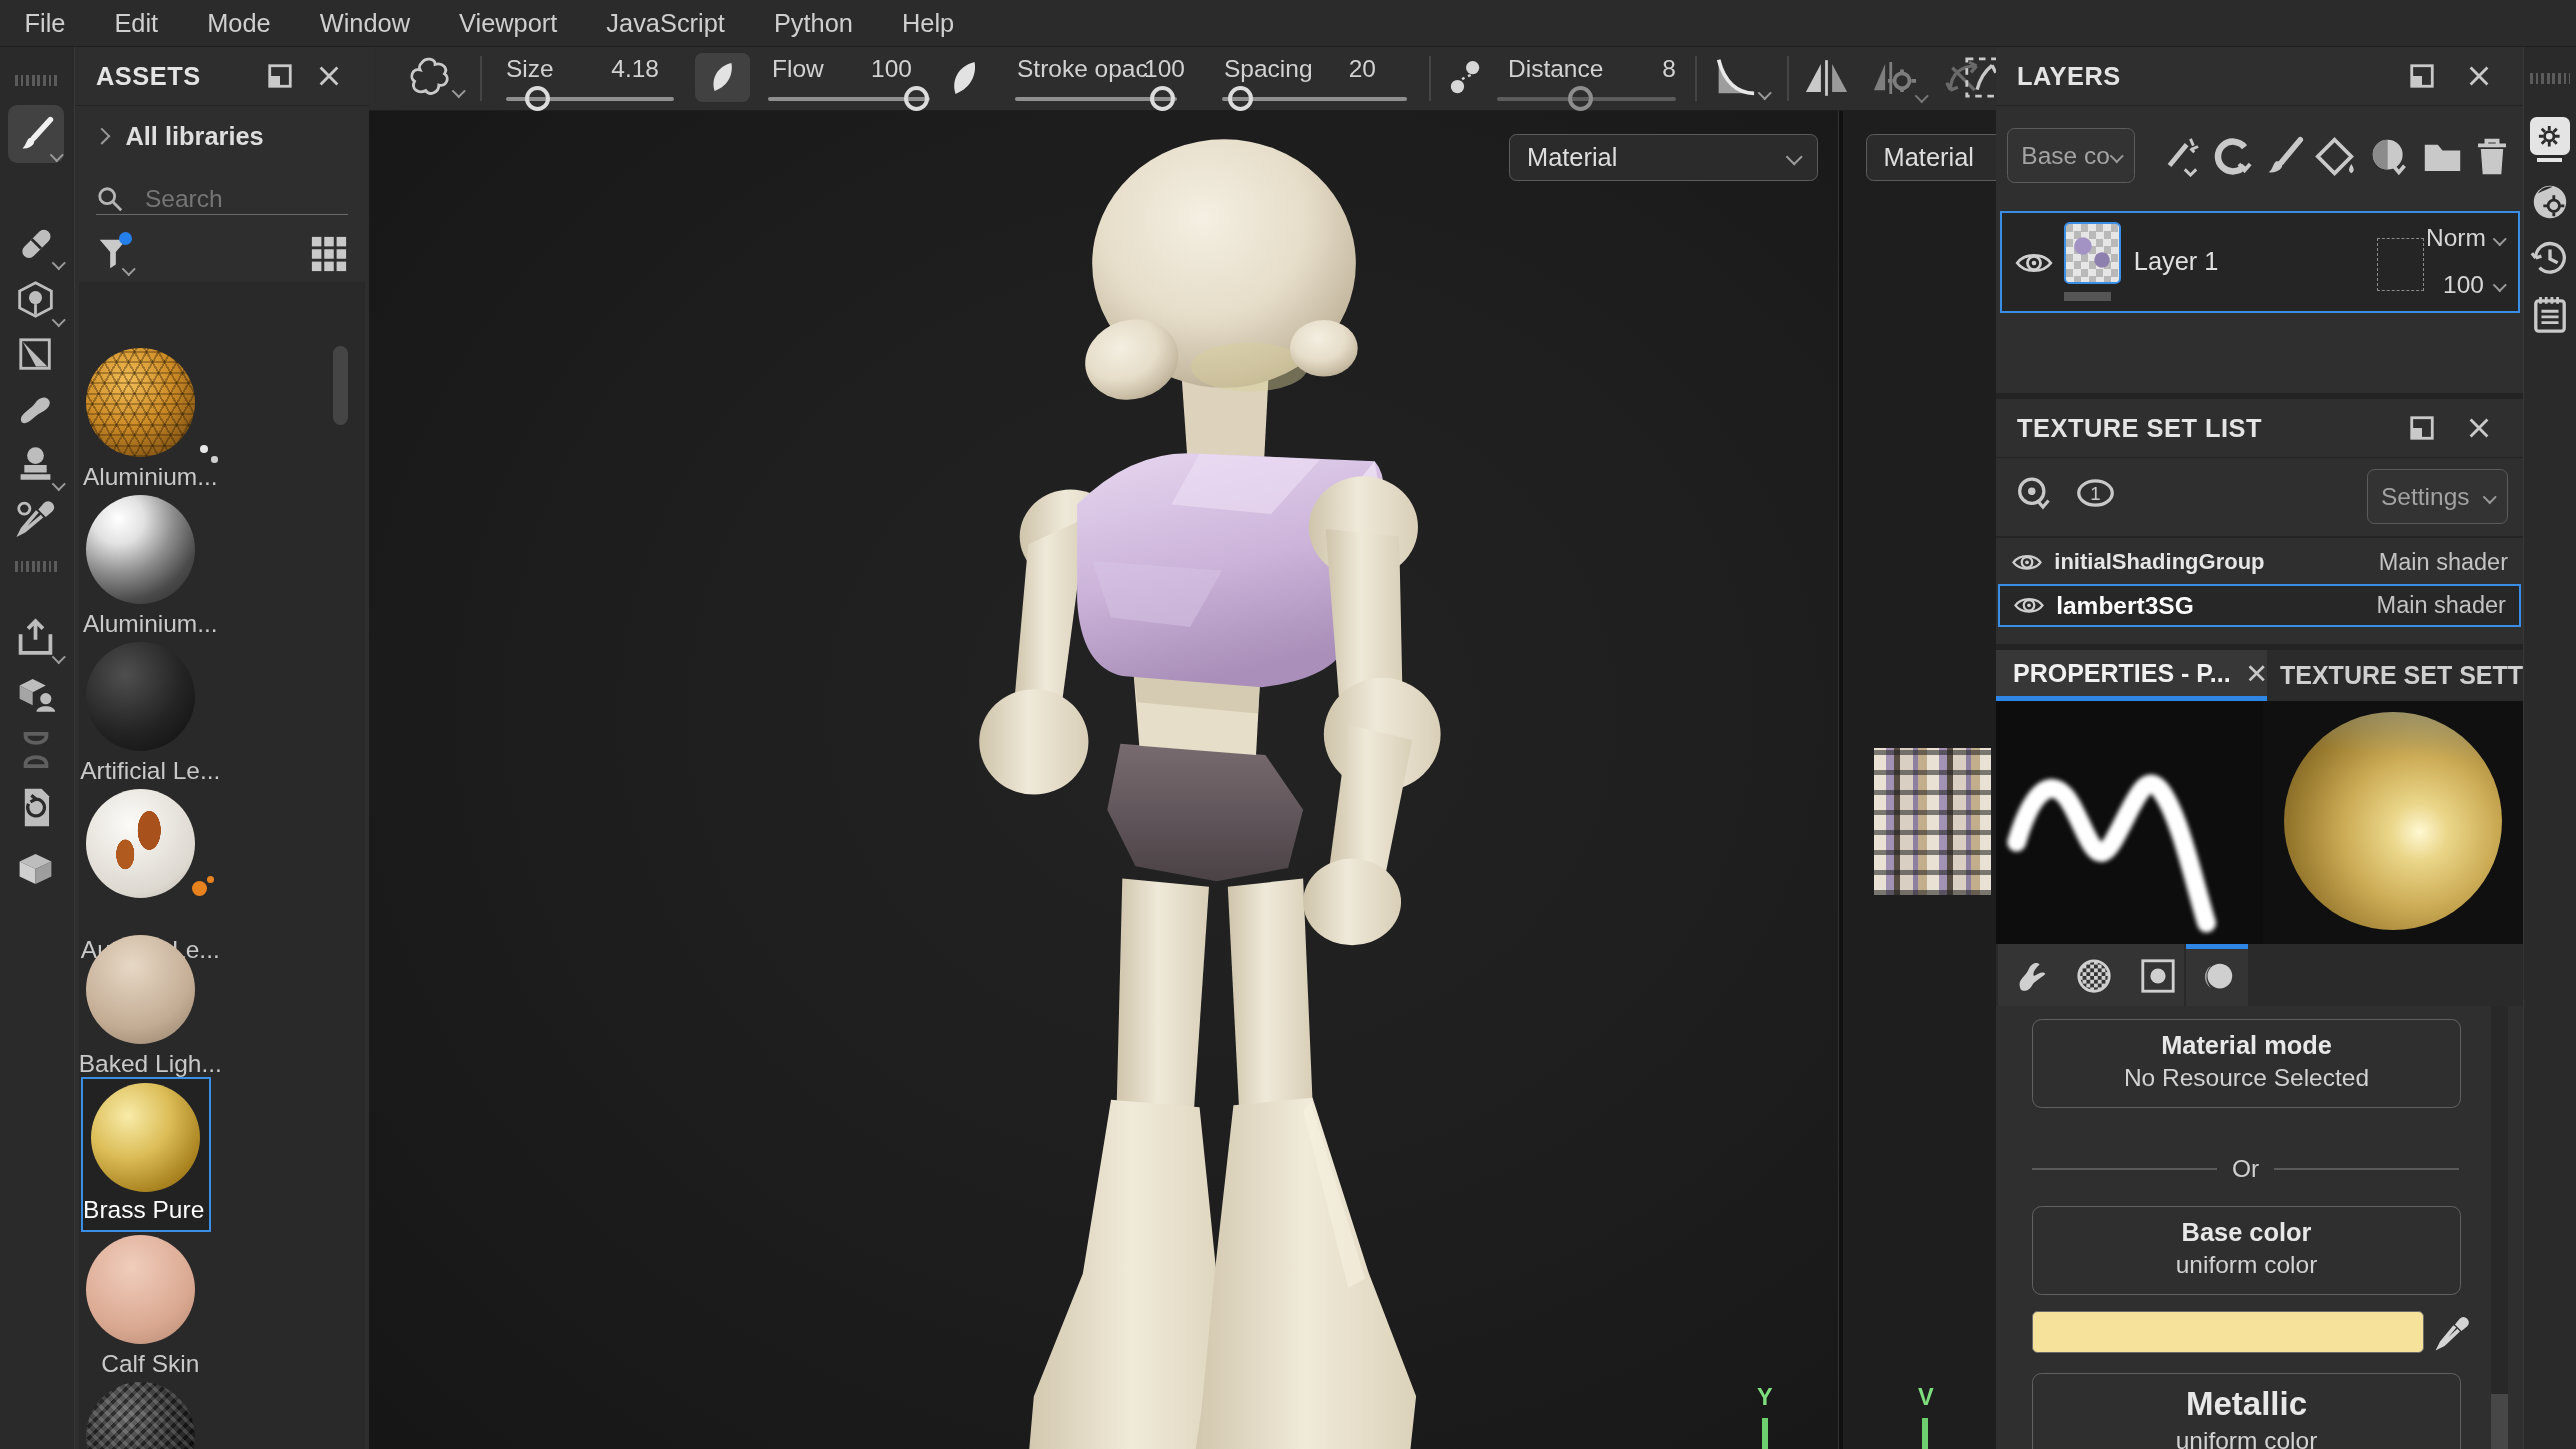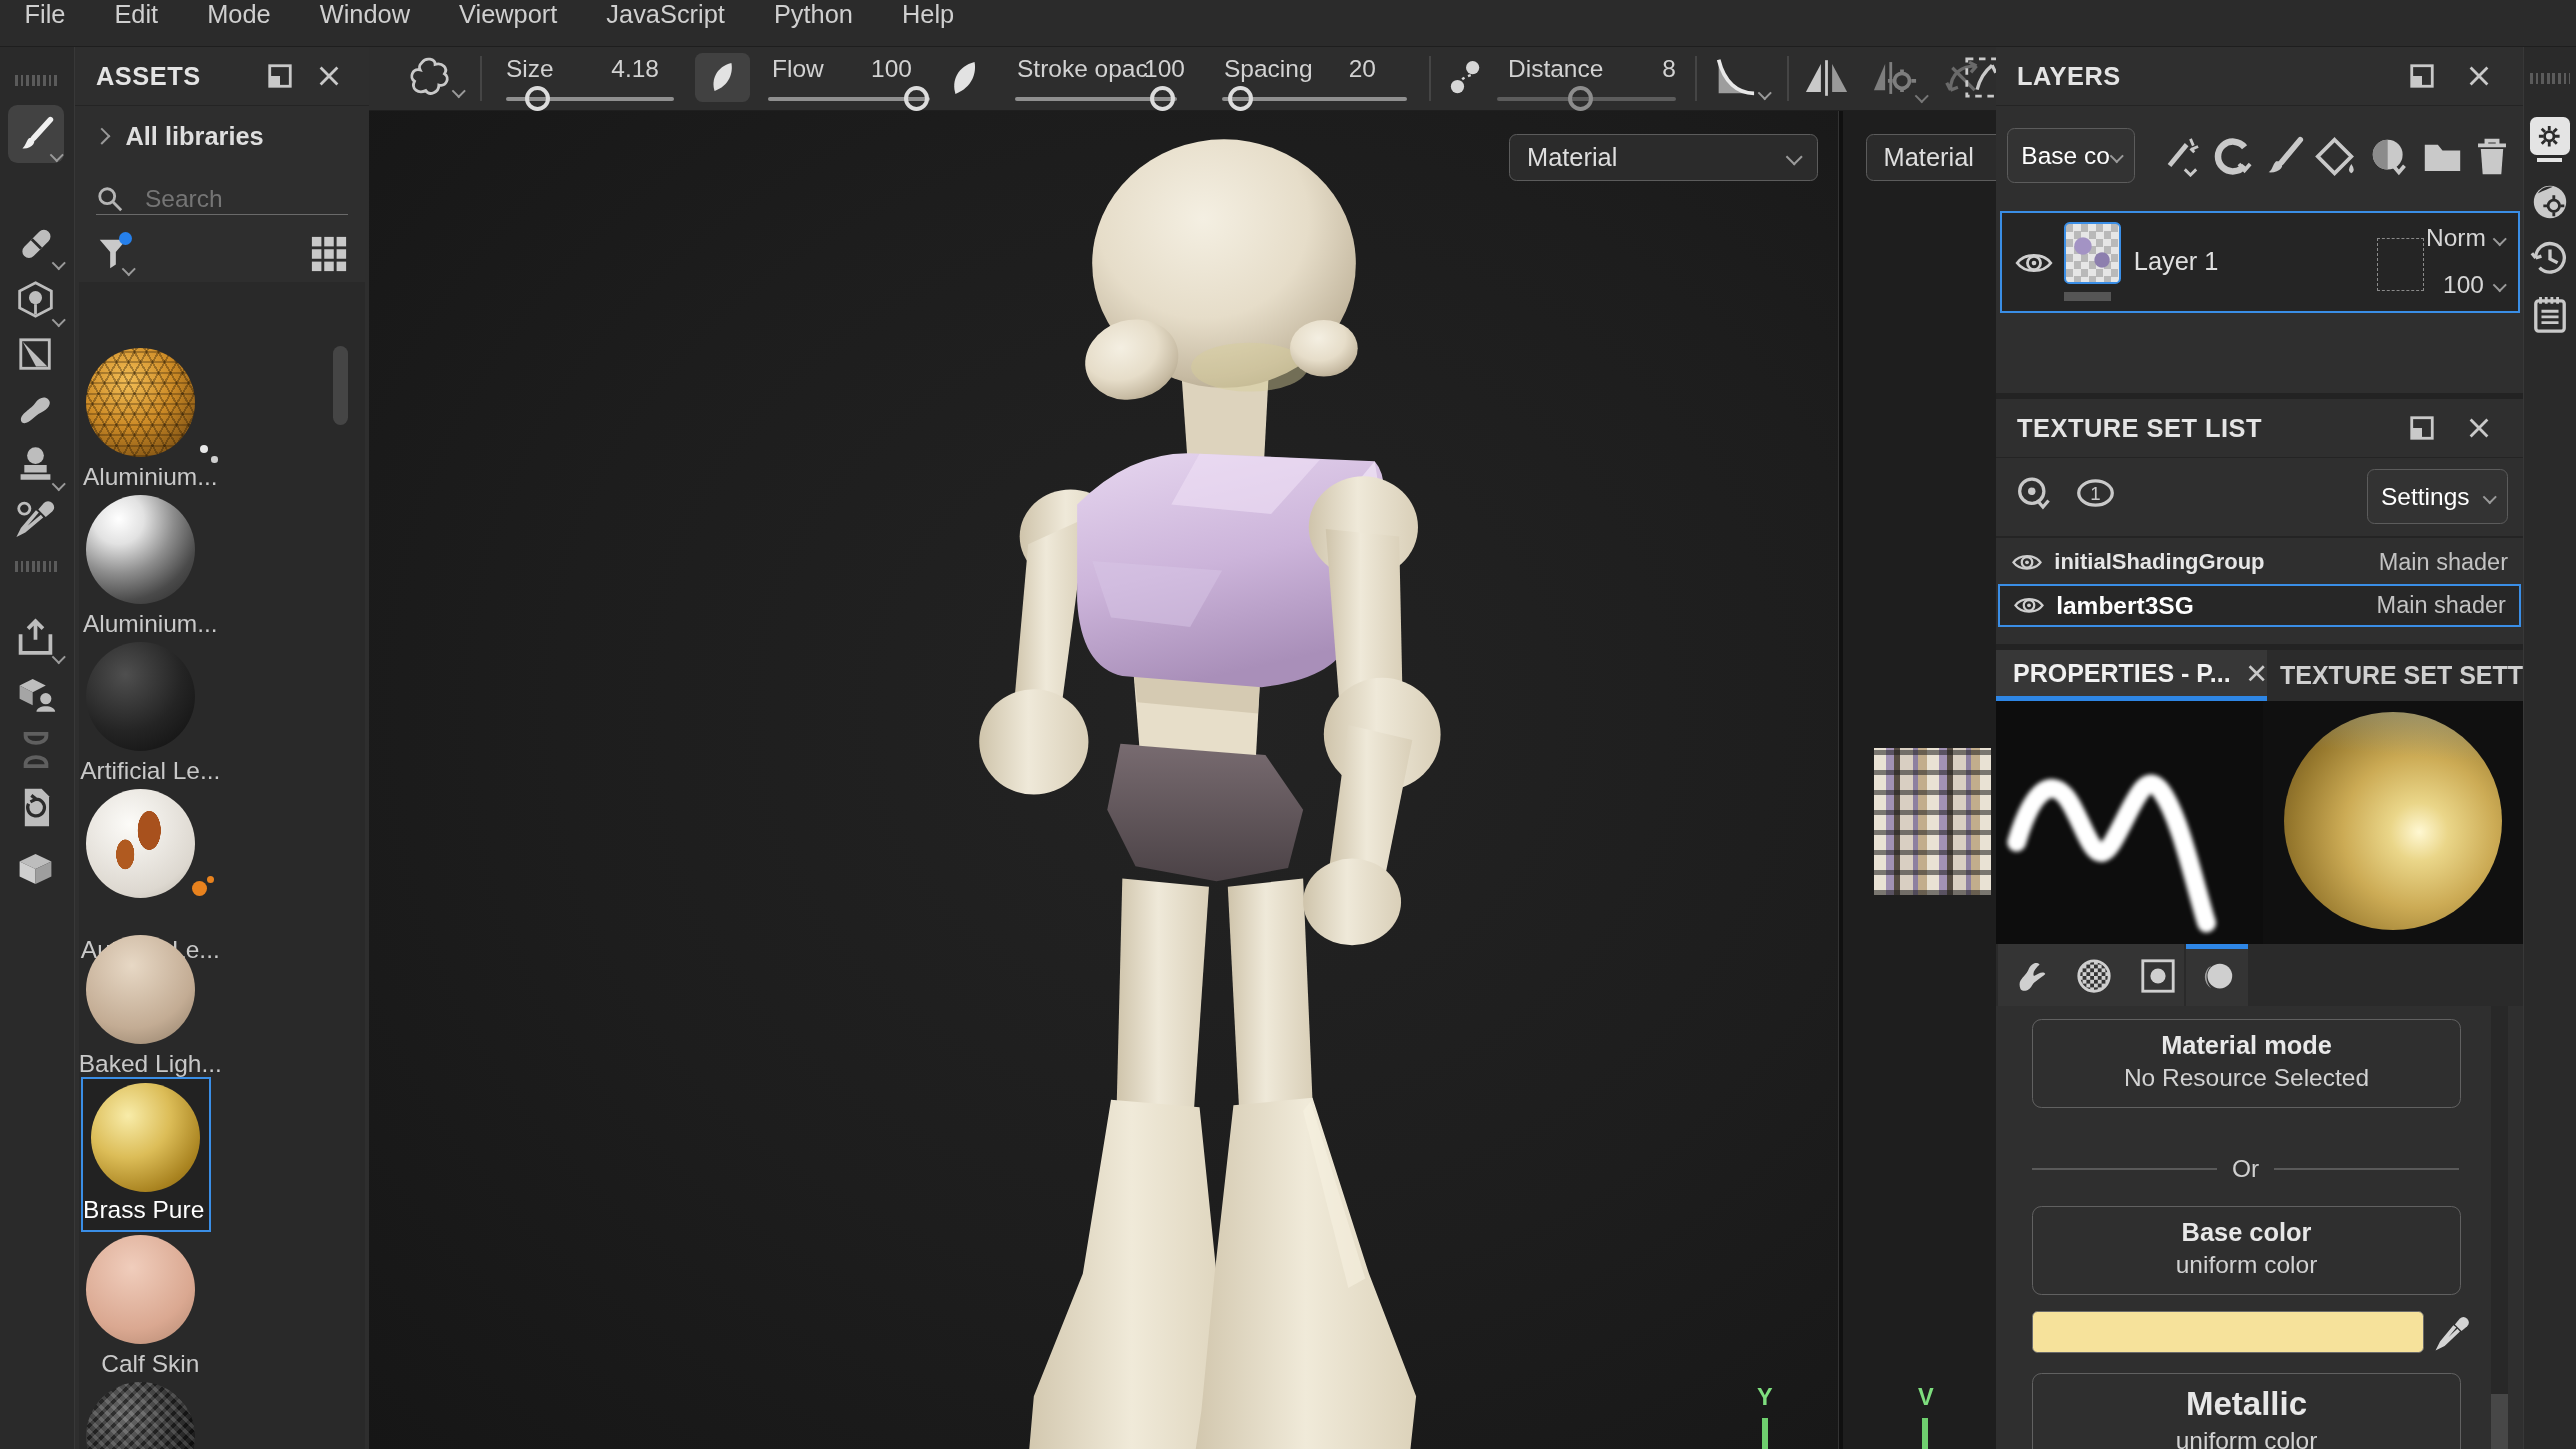--- a/index.html
+++ b/index.html
@@ -5,21 +5,21 @@
   html,body{margin:0;padding:0;background:#1a1a1a;}
   #app{position:relative;width:2576px;height:1449px;overflow:hidden;
        font-family:"Liberation Sans",sans-serif;color:#d6d6d6;font-size:24.5px;
        background:#2a2a2a;-webkit-font-smoothing:antialiased;}
   .abs{position:absolute;}
   .bold{font-weight:bold;}
   .dim{color:#8a8a8a;}
   .row{display:flex;align-items:center;}
   
   #menubar{left:0;top:0;width:2576px;height:47px;background:#2b2b2b;border-bottom:1.9px solid #1e1e1e;
-           display:flex;gap:49px;padding-left:24.5px;box-sizing:border-box;font-size:25.4px;color:#cfcfcf;}
+           display:flex;align-items:center;gap:49px;padding-left:24.5px;box-sizing:border-box;font-size:25.4px;color:#cfcfcf;}
   #menubar .mi{cursor:default;}
   
   #lefttools{left:0;top:47px;width:75px;height:1402px;background:#2a2a2a;border-right:1.9px solid #383838;box-sizing:border-box;}
   .handle{height:11.3px;background:repeating-linear-gradient(90deg,#5b5b5b 0 2.8px,transparent 2.8px 5.6px);}
   .ltool{left:7.5px;width:56px;height:53px;display:flex;align-items:center;justify-content:center;}
   .ltool.sel{background:#424242;border-radius:9.4px;height:58px;}
   .chev{display:inline-block;width:10.4px;height:10.4px;border-right:2.8px solid #9a9a9a;border-bottom:2.8px solid #9a9a9a;transform:rotate(45deg);}
   .chev.small{width:7.5px;height:7.5px;}
   
   #assets{left:75px;top:47px;width:294px;height:1402px;background:#2e2e2e;}
@@ -67,21 +67,21 @@
   .axis-line{position:absolute;width:5.6px;background:#6ecf6e;}
   #uvthumb{left:31px;top:637px;width:117px;height:147px;
      background:
        repeating-linear-gradient(0deg,rgba(30,30,30,.55) 0 4.7px,transparent 4.7px 20px),
        repeating-linear-gradient(90deg,#e9e2d4 0 12.2px,#a292b4 12.2px 20px,#564c42 20px 26px,#d9cfc2 26px 39px,#8d80a0 39px 44px,#c2ad8c 44px 53px),
        #34303a;}
   
   #rpanels{left:1996px;top:47px;width:527px;height:1402px;background:#2f2f2f;}
   .hgap{position:absolute;left:0;width:527px;height:5.6px;background:#232323;}
   .drop{border:1.9px solid #5c5c5c;border-radius:7.5px;background:#333;display:flex;align-items:center;
-        justify-content:space-between;box-sizing:border-box;padding:0 13px;font-size:24.5px;color:#ffffff;}
+        justify-content:space-between;box-sizing:border-box;padding:0 13px;font-size:24.5px;color:#a3a3a3;}
   .blue-sel{border:2.8px solid #3a8ee6;box-sizing:border-box;}
   .btn-outline{position:absolute;left:36px;width:427px;border:1.9px solid #616161;border-radius:9.4px;text-align:center;background:transparent;}
   
   .ptab{position:absolute;top:0;height:51px;display:flex;align-items:center;font-weight:bold;font-size:25px;box-sizing:border-box;overflow:hidden;white-space:nowrap;}
   
   svg{display:block;}
   .icbtn{display:flex;align-items:center;justify-content:center;}
 </style>
 </head>
 <body>

